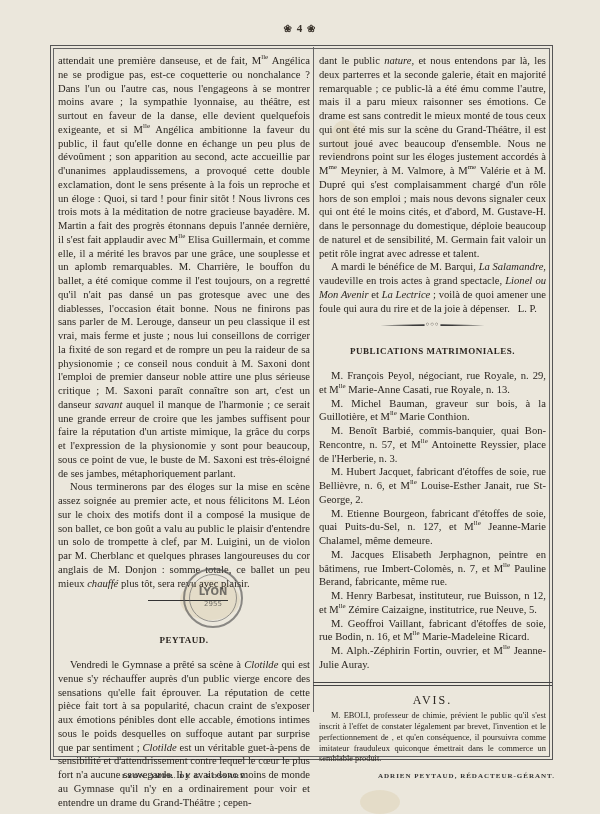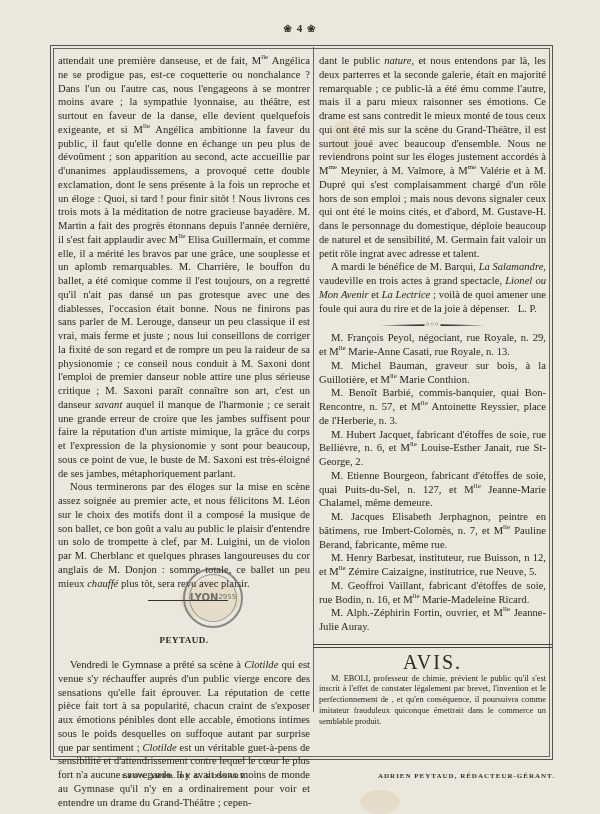--- a/index.html
+++ b/index.html
@@ -39,21 +39,21 @@
   .col i { }
   .sup { font-size: 7px; vertical-align: super; line-height: 0; }
   .section-title {
     text-align: center; font-weight: bold; font-size: 9px; letter-spacing: 0.5px;
     margin: 14px 0 10px 0;
   }
   .stamp-zone { position: relative; height: 42px; }
   .stamp {
     position: absolute; left: 125px; top: -22px; width: 56px; height: 56px;
     border-radius: 50%; border: 2px solid #555; opacity: 0.65;
-    display: flex; align-items: center; justify-content: center; flex-direction: row;
+    display: flex; align-items: center; justify-content: center; flex-direction: column;
     font-family: "DejaVu Sans", sans-serif;
   }
   .stamp::before {
     content: ""; position: absolute; left: 4px; top: 4px; right: 4px; bottom: 4px;
     border: 1px solid #666; border-radius: 50%;
   }
   .stamp .city { font-size: 10px; font-weight: bold; color: #333; }
   .stamp .year { font-size: 7px; color: #333; }
   .stamp-line {
     position: absolute; left: 90px; top: 10px; width: 80px; height: 1px; background: #333;
@@ -63,21 +63,21 @@
     display: flex; align-items: center; justify-content: center;
   }
   .ornament-rule .line { width: 44px; height: 2px; background: #3a3a3a; }
   .ornament-rule .line.l { clip-path: polygon(0 50%, 100% 0, 100% 100%); }
   .ornament-rule .line.r { clip-path: polygon(0 0, 100% 50%, 0 100%); }
   .ornament-rule .dots { font-size: 6px; letter-spacing: 1px; margin: 0 1px; }
   .avis-rule {
     margin: 10px -6px 0 -6px; border-top: 1px solid #444; border-bottom: 1px solid #444; height: 2px;
   }
   .avis-title {
-    text-align: center; font-size: 20px; letter-spacing: 2px; margin: 8px 0 4px 0; color: #2d2822;
+    text-align: center; font-size: 12px; letter-spacing: 2px; margin: 8px 0 4px 0; color: #2d2822;
   }
   .avis-text { font-size: 8.4px; line-height: 10.8px; text-align: justify; }
   .avis-text p { margin: 0; text-indent: 12px; }
   .footer-left {
     position: absolute; top: 772px; left: 60px; width: 250px; text-align: center;
     font-size: 7px; letter-spacing: 1px; font-weight: bold; color: #333;
   }
   .footer-right {
     position: absolute; top: 772px; left: 315px; width: 240px; text-align: right;
     font-size: 7px; letter-spacing: 1px; font-weight: bold; color: #333;
@@ -119,20 +119,21 @@
 <div class="col col-right">
   <p class="cont">dant le public <i>nature</i>, et nous entendons par là, les deux parterres et la seconde galerie, était en majorité remarquable ; ce public-là a été ému comme l'autre, mais il a paru mieux raisonner ses émotions. Ce drame est sans contredit le mieux monté de tous ceux qui ont été mis sur la scène du Grand-Théâtre, il est surtout joué avec beaucoup d'ensemble. Nous ne reviendrons point sur les éloges justement accordés à M<span class="sup">me</span> Meynier, à M. Valmore, à M<span class="sup">me</span> Valérie et à M. Dupré qui s'est complaisamment chargé d'un rôle hors de son emploi ; mais nous devons signaler ceux qui ont été le moins cités, et d'abord, M. Gustave-H. dans le personnage du domestique, déploie beaucoup de naturel et de sensibilité, M. Germain fait valoir un petit rôle ingrat avec adresse et talent.</p>
   <p class="ind">A mardi le bénéfice de M. Barqui, <i>La Salamandre</i>, vaudeville en trois actes à grand spectacle, <i>Lionel ou Mon Avenir</i> et <i>La Lectrice</i> ; voilà de quoi amener une foule qui aura du rire et de la joie à dépenser.&nbsp;&nbsp; L. P.</p>
 
   <div class="ornament-rule">
     <span class="line l"></span>
     <span class="dots">○○○</span>
     <span class="line r"></span>
   </div>
 
+  <div class="section-title">PUBLICATIONS MATRIMONIALES.</div>
 
   <div>
     <p class="ind">M. François Peyol, négociant, rue Royale, n. 29, et M<span class="sup">lle</span> Marie-Anne Casati, rue Royale, n. 13.</p>
     <p class="ind">M. Michel Bauman, graveur sur bois, à la Guillotière, et M<span class="sup">lle</span> Marie Conthion.</p>
     <p class="ind">M. Benoît Barbié, commis-banquier, quai Bon-Rencontre, n. 57, et M<span class="sup">lle</span> Antoinette Reyssier, place de l'Herberie, n. 3.</p>
     <p class="ind">M. Hubert Jacquet, fabricant d'étoffes de soie, rue Bellièvre, n. 6, et M<span class="sup">lle</span> Louise-Esther Janait, rue St-George, 2.</p>
     <p class="ind">M. Etienne Bourgeon, fabricant d'étoffes de soie, quai Puits-du-Sel, n. 127, et M<span class="sup">lle</span> Jeanne-Marie Chalamel, même demeure.</p>
     <p class="ind">M. Jacques Elisabeth Jerphagnon, peintre en bâtimens, rue Imbert-Colomès, n. 7, et M<span class="sup">lle</span> Pauline Berand, fabricante, même rue.</p>
     <p class="ind">M. Henry Barbesat, instituteur, rue Buisson, n 12, et M<span class="sup">lle</span> Zémire Caizaigne, institutrice, rue Neuve, 5.</p>
     <p class="ind">M. Geoffroi Vaillant, fabricant d'étoffes de soie, rue Bodin, n. 16, et M<span class="sup">lle</span> Marie-Madeleine Ricard.</p>

